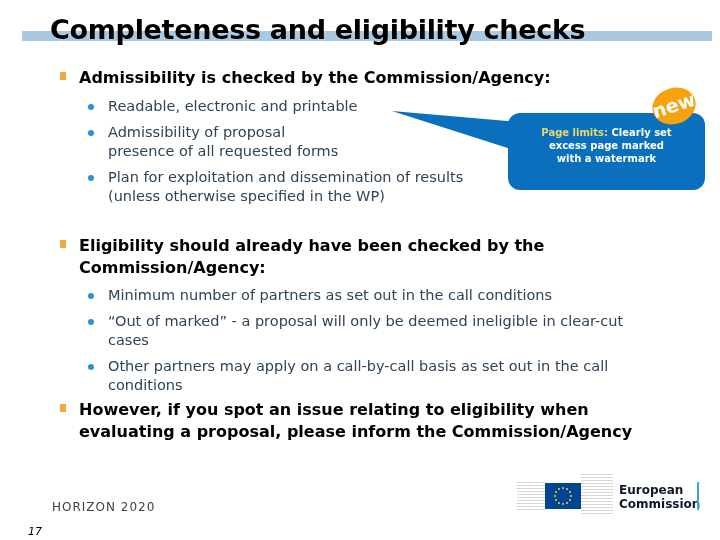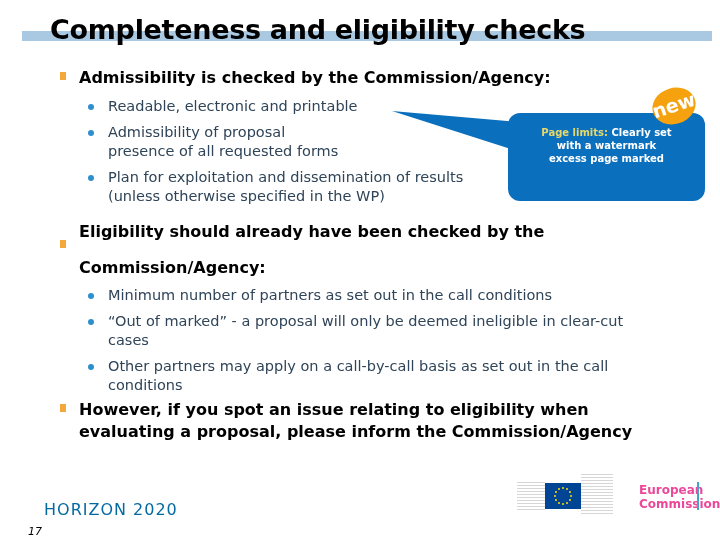--- a/index.html
+++ b/index.html
@@ -3,29 +3,29 @@
 <meta charset="utf-8">
 <style>
   * { margin:0; padding:0; box-sizing:border-box; }
   body { width:720px; height:540px; background:#fff; position:relative; overflow:hidden; font-family:"DejaVu Sans", sans-serif; color:#000; }
   .title-bar { position:absolute; left:22px; top:31px; width:690px; height:10px; background:#a9c8e2; }
   .title { position:absolute; left:50px; top:14px; font-size:27px; font-weight:bold; background:transparent; letter-spacing:-0.3px; }
   .sq { position:absolute; width:6px; height:8px; background:#f2a83a; }
   .lvl1 { position:absolute; left:79px; font-size:16px; font-weight:bold; line-height:22px; }
   .lvl2 { position:absolute; left:108px; font-size:14.5px; color:#2f4458; line-height:19px; }
   .dot { position:absolute; width:6px; height:6px; border-radius:50%; background:#2e8fcf; }
-  .callout { position:absolute; left:508px; top:113px; width:197px; height:88px; background:#0a6fbd; border-radius:12px; color:#fff; font-size:10px; font-weight:bold; text-align:center; line-height:13px; padding-top:13px; }
+  .callout { position:absolute; left:508px; top:113px; width:197px; height:77px; background:#0a6fbd; border-radius:12px; color:#fff; font-size:10px; font-weight:bold; text-align:center; line-height:13px; padding-top:13px; }
   .callout .hl { color:#e7d86a; }
   .pointer { position:absolute; left:0; top:0; }
   .badge { position:absolute; left:652px; top:88px; width:44px; height:36px; border-radius:50%; background:#f5a20e; transform:rotate(-18deg); color:#fff; font-weight:bold; font-size:19px; text-align:center; line-height:34px; }
-  .footer-h { position:absolute; left:44px; top:500px; font-size:16px; color:#0369a1; letter-spacing:1px; }
+  .footer-h { position:absolute; left:52px; top:500px; font-size:12px; color:#404040; letter-spacing:1px; }
   .pagenum { position:absolute; left:4px; top:525px; font-size:11px; font-style:italic;margin-left:24px; }
   .ec-logo { position:absolute; left:517px; top:474px; width:190px; height:46px; }
   .flag { position:absolute; left:28px; top:9px; width:36px; height:26px; background:#004494; }
-  .ec-text { position:absolute; left:102px; top:9px; font-size:12px; color:#ec4899; line-height:14px; font-weight:bold;margin-left:20px; }
+  .ec-text { position:absolute; left:102px; top:9px; font-size:12px; color:#0f172a; line-height:14px; font-weight:bold; }
   .ec-bar { position:absolute; left:180px; top:8px; width:2px; height:28px; background:#3fa7c9; }
   .bld { position:absolute; background:repeating-linear-gradient(#d6d6d6 0 1px, #fff 1px 3px); }
 </style>
 </head>
 <body>
 
 <div class="title-bar"></div>
 <div class="title">Completeness and eligibility checks</div>
 
 <div class="sq" style="left:60px;top:72px"></div>
@@ -38,27 +38,27 @@
 <div class="lvl2" style="top:142px">presence of all requested forms</div>
 <div class="dot" style="left:88px;top:175px"></div>
 <div class="lvl2" style="top:168px">Plan for exploitation and dissemination of results</div>
 <div class="lvl2" style="top:187px">(unless otherwise specified in the WP)</div>
 
 <svg class="pointer" width="720" height="540">
   <polygon points="392,111 520,122 520,152" fill="#0a6fbd"></polygon>
 </svg>
 <div class="callout">
   <div><span class="hl">Page limits:</span><span> Clearly set</span></div>
+  <div>excess page marked</div>
   <div>with a watermark</div>
-  <div>excess page marked</div>
 </div>
 <div class="badge">new</div>
 
 <div class="sq" style="left:60px;top:240px"></div>
-<div class="lvl1" style="top:221px">Eligibility should already have been checked by the</div>
+<div class="lvl1" style="top:235px">Eligibility should already have been checked by the</div>
 <div class="lvl1" style="top:257px">Commission/Agency:</div>
 
 <div class="dot" style="left:88px;top:293px"></div>
 <div class="lvl2" style="top:286px">Minimum number of partners as set out in the call conditions</div>
 <div class="dot" style="left:88px;top:319px"></div>
 <div class="lvl2" style="top:312px">“Out of marked” - a proposal will only be deemed ineligible in clear-cut</div>
 <div class="lvl2" style="top:331px">cases</div>
 <div class="dot" style="left:88px;top:364px"></div>
 <div class="lvl2" style="top:357px">Other partners may apply on a call-by-call basis as set out in the call</div>
 <div class="lvl2" style="top:376px">conditions</div>

